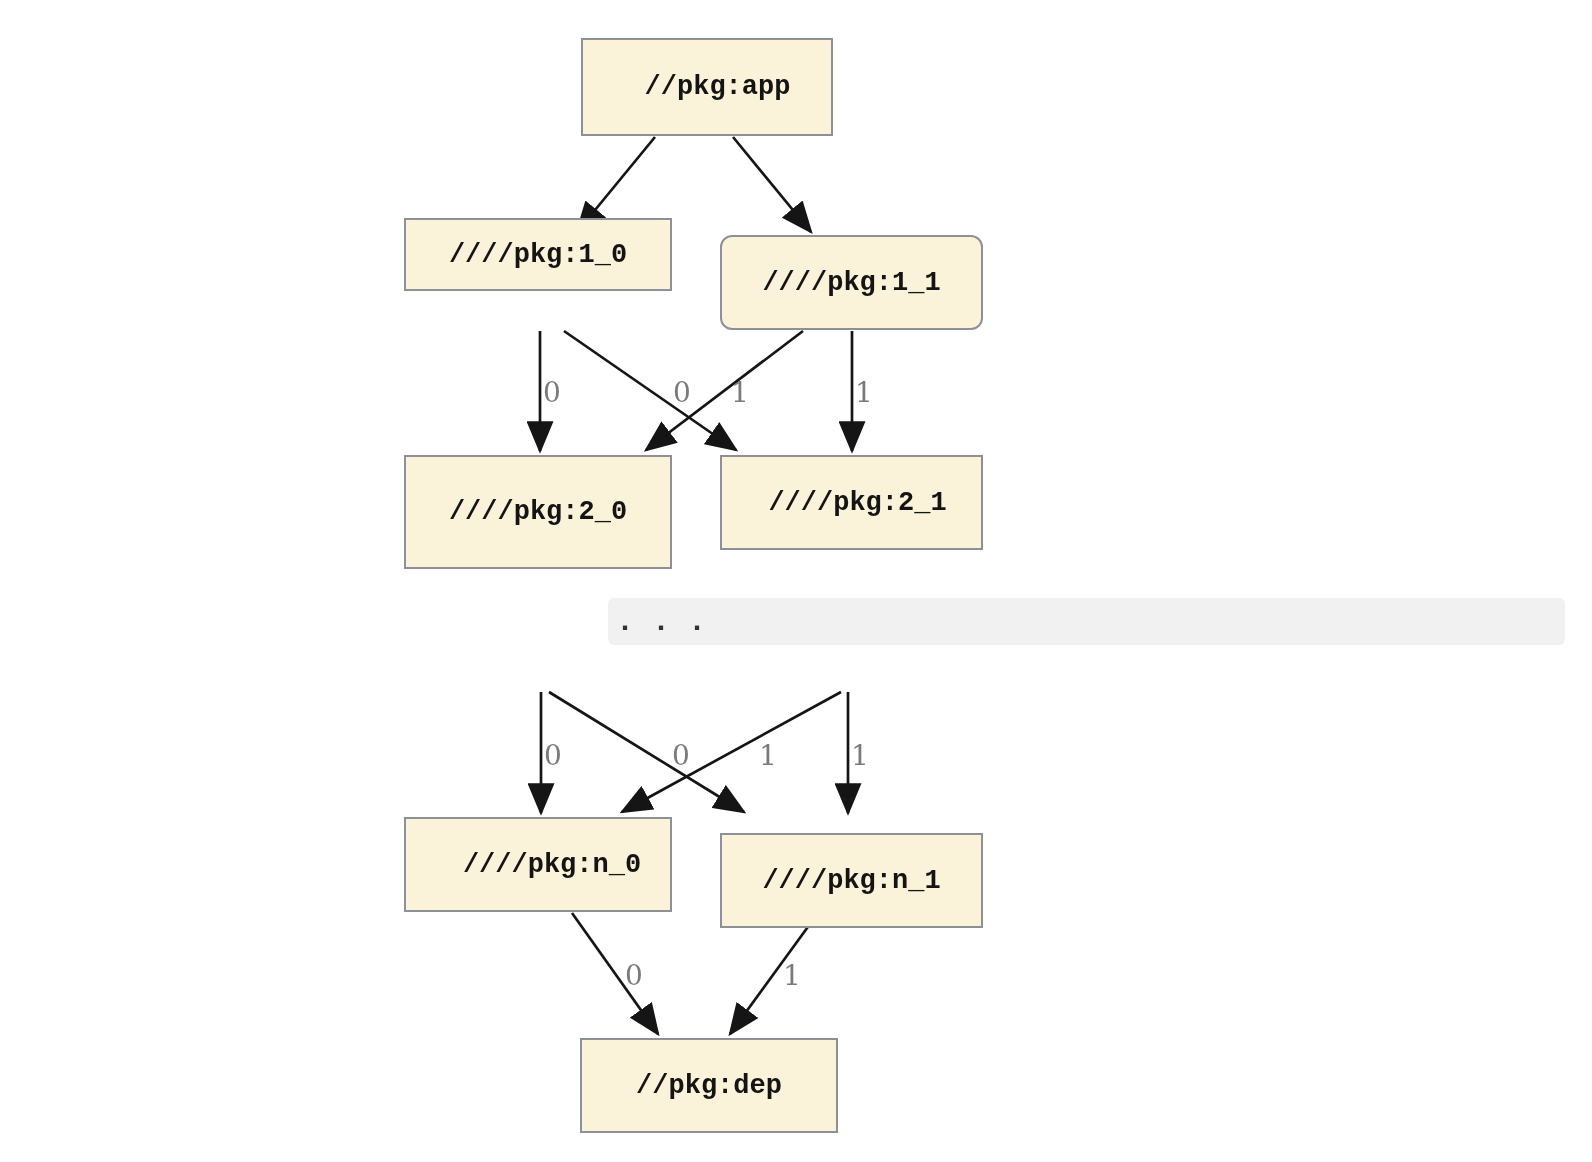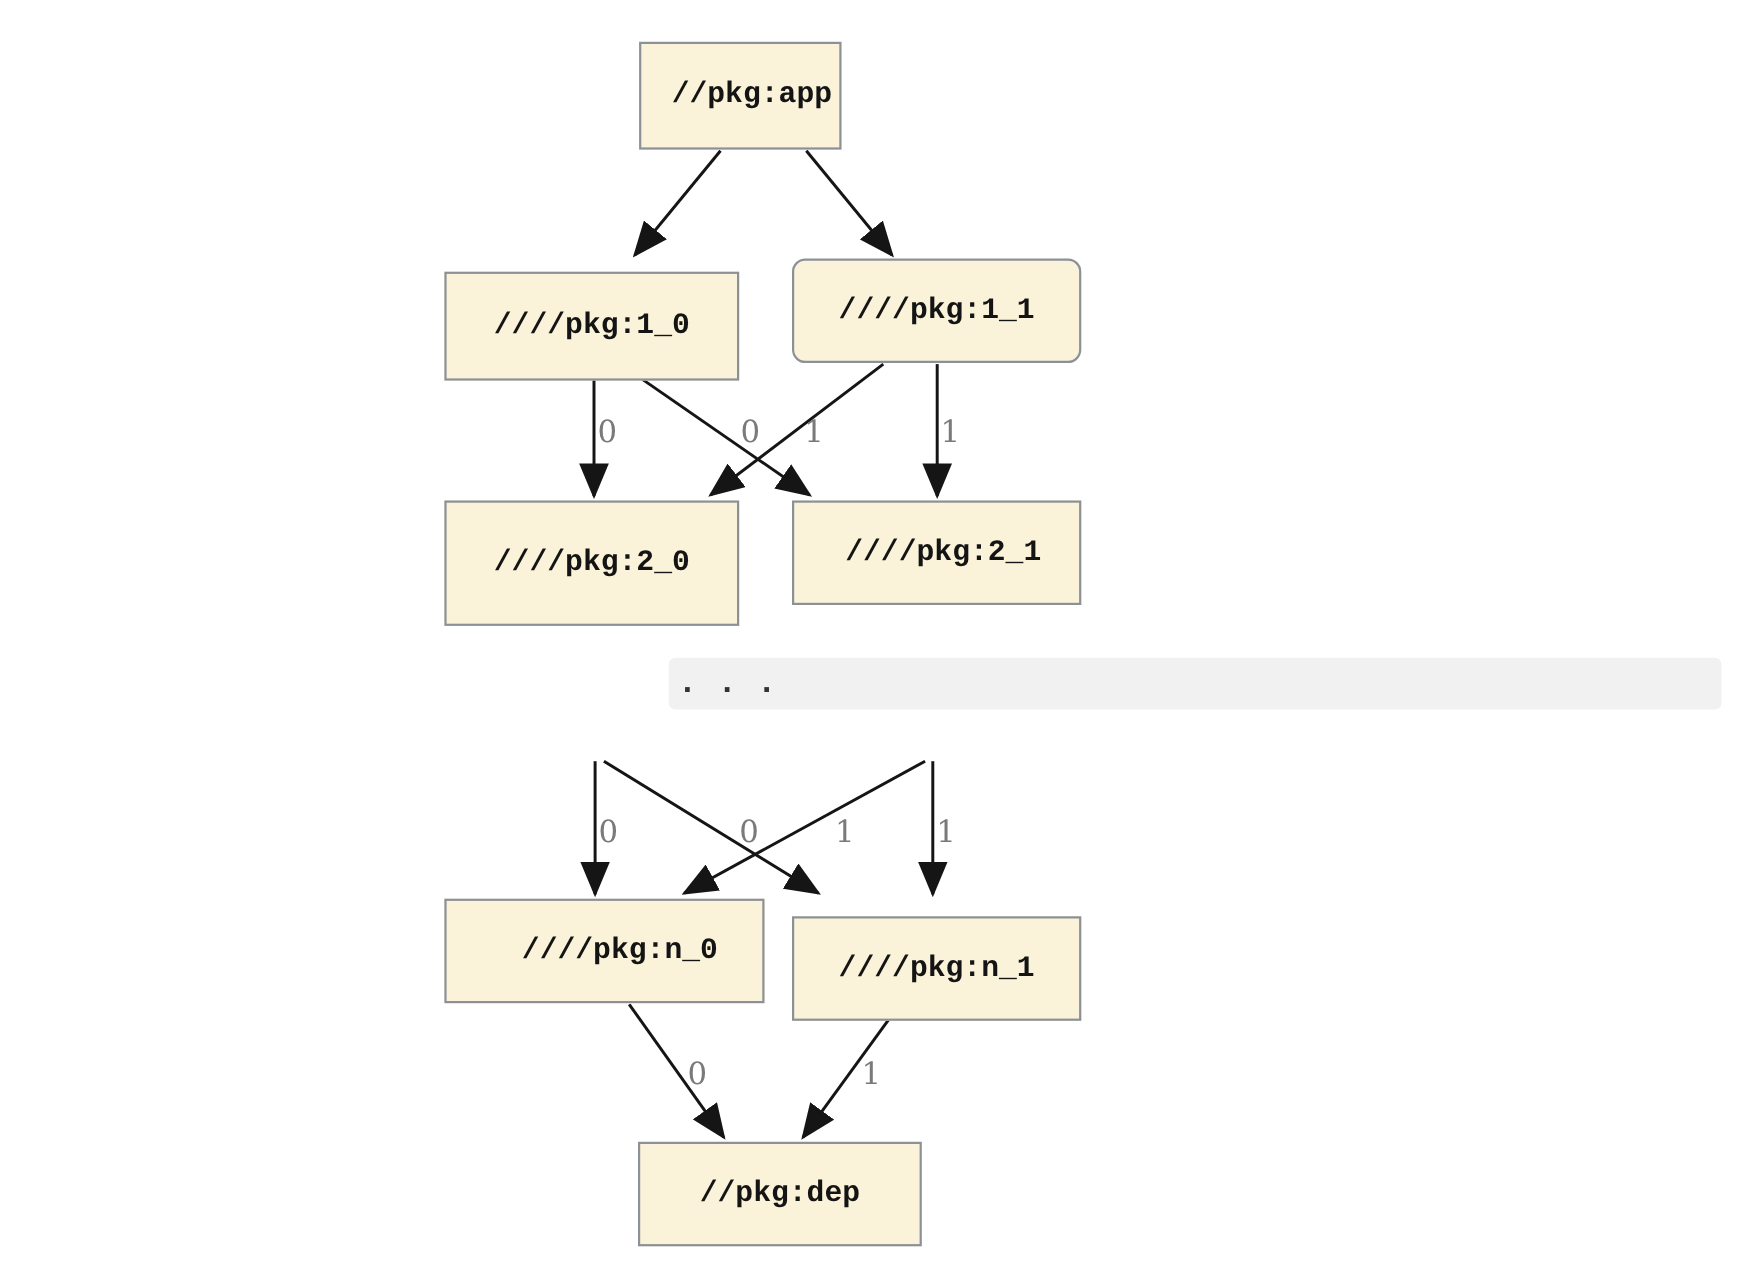--- a/index.html
+++ b/index.html
@@ -87,26 +87,26 @@
         <text x="553" y="765" text-anchor="middle" class="edge-label">0</text>
         <text x="768" y="765" text-anchor="middle" class="edge-label">1</text>
         <text x="681" y="765" text-anchor="middle" class="edge-label">0</text>
         <text x="860" y="765" text-anchor="middle" class="edge-label">1</text>
         <text x="634" y="985" text-anchor="middle" class="edge-label">0</text>
         <text x="792" y="985" text-anchor="middle" class="edge-label">1</text>
       </g>
   </svg>
 
   <div id="nodes-layer">
-      <div class="node" style="left: 581px; top: 38px; width: 184px; height: 98px; padding-left: 21px;">//pkg:app</div>
-      <div class="node" style="left: 404px; top: 247px; width: 268px; height: 99px;">////pkg:1_0</div>
+      <div class="node" style="left: 581px; top: 38px; width: 252px; height: 98px; padding-left: 21px;">//pkg:app</div>
+      <div class="node" style="left: 404px; top: 218px; width: 268px; height: 73px;">////pkg:1_0</div>
       <div class="node" style="left: 720px; top: 235px; width: 263px; height: 95px; border-radius: 12px;">////pkg:1_1</div>
       <div class="node" style="left: 404px; top: 455px; width: 268px; height: 114px;">////pkg:2_0</div>
       <div class="node" style="left: 720px; top: 455px; width: 263px; height: 95px; padding-left: 12px;">////pkg:2_1</div>
-      <div class="node" style="left: 404px; top: 817px; width: 291px; height: 95px; padding-left: 28px;">////pkg:n_0</div>
+      <div class="node" style="left: 404px; top: 817px; width: 268px; height: 95px; padding-left: 28px;">////pkg:n_0</div>
       <div class="node" style="left: 720px; top: 817px; width: 263px; height: 95px; margin-top: 16px;">////pkg:n_1</div>
       <div class="node" style="left: 580px; top: 1038px; width: 258px; height: 95px;">//pkg:dep</div>
     </div>
 
   <div id="ellipsis-band" style="left: 608px; top: 598px; width: 957px; height: 47px;">
     <span>. . .</span>
   </div>
 </div>
 
 </body></html>

